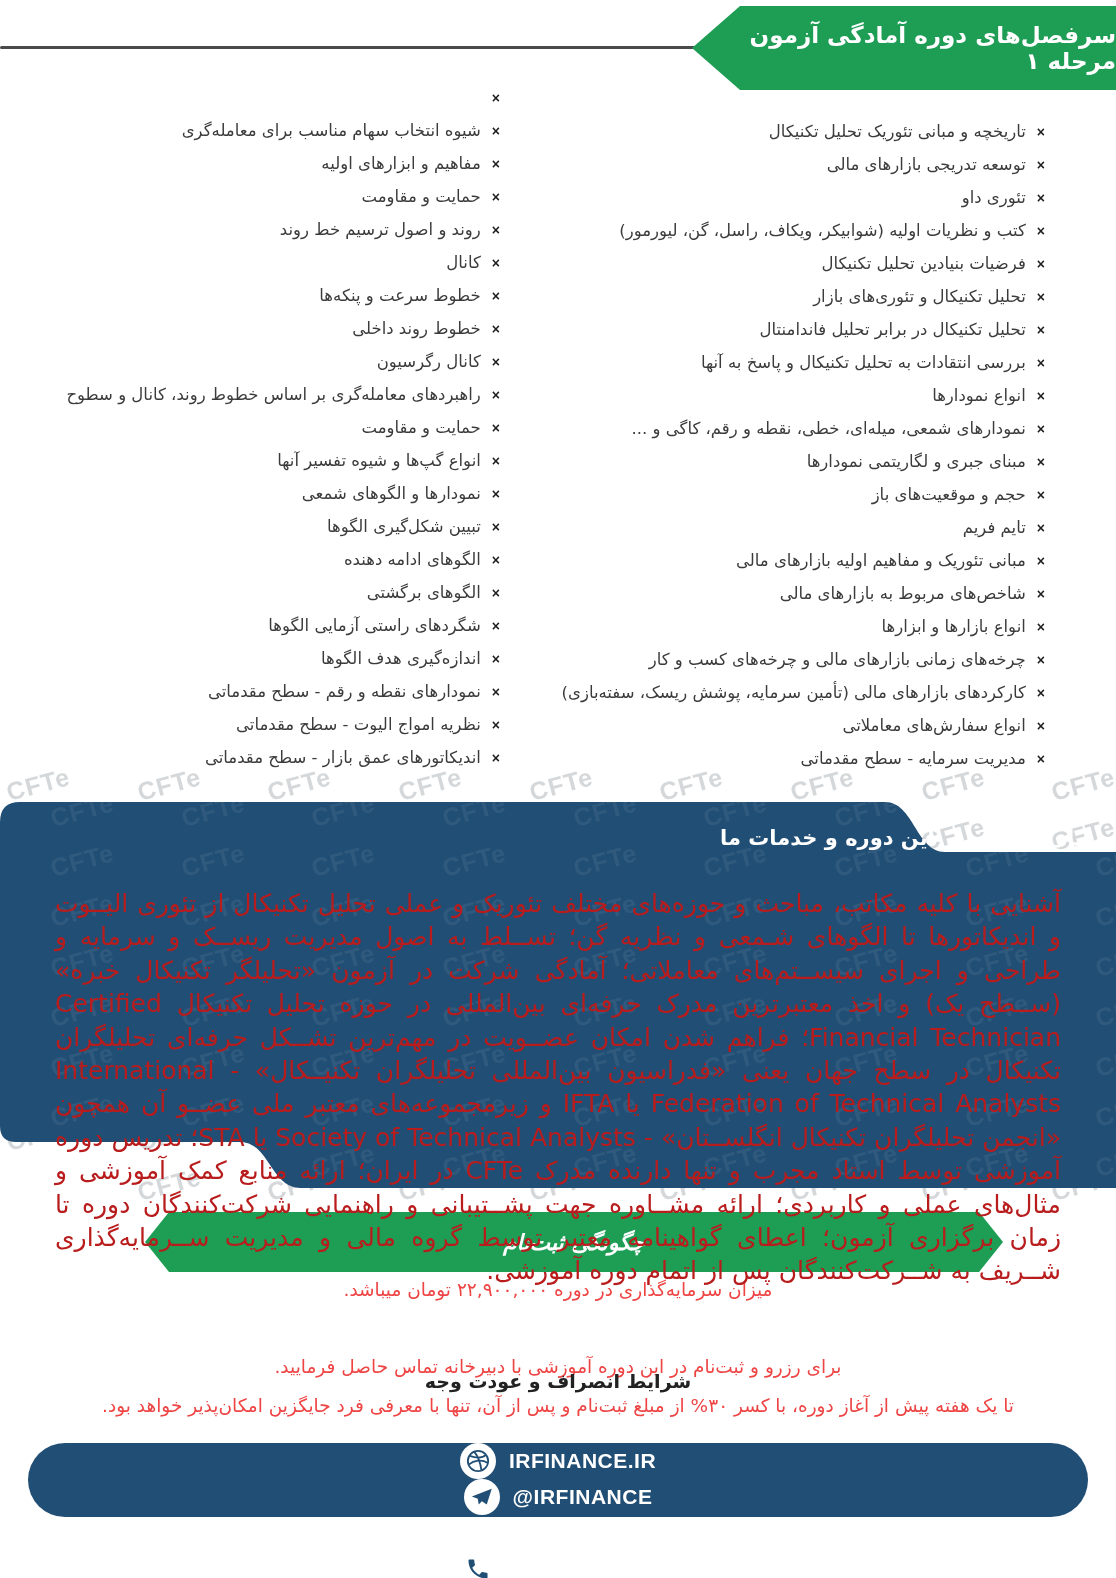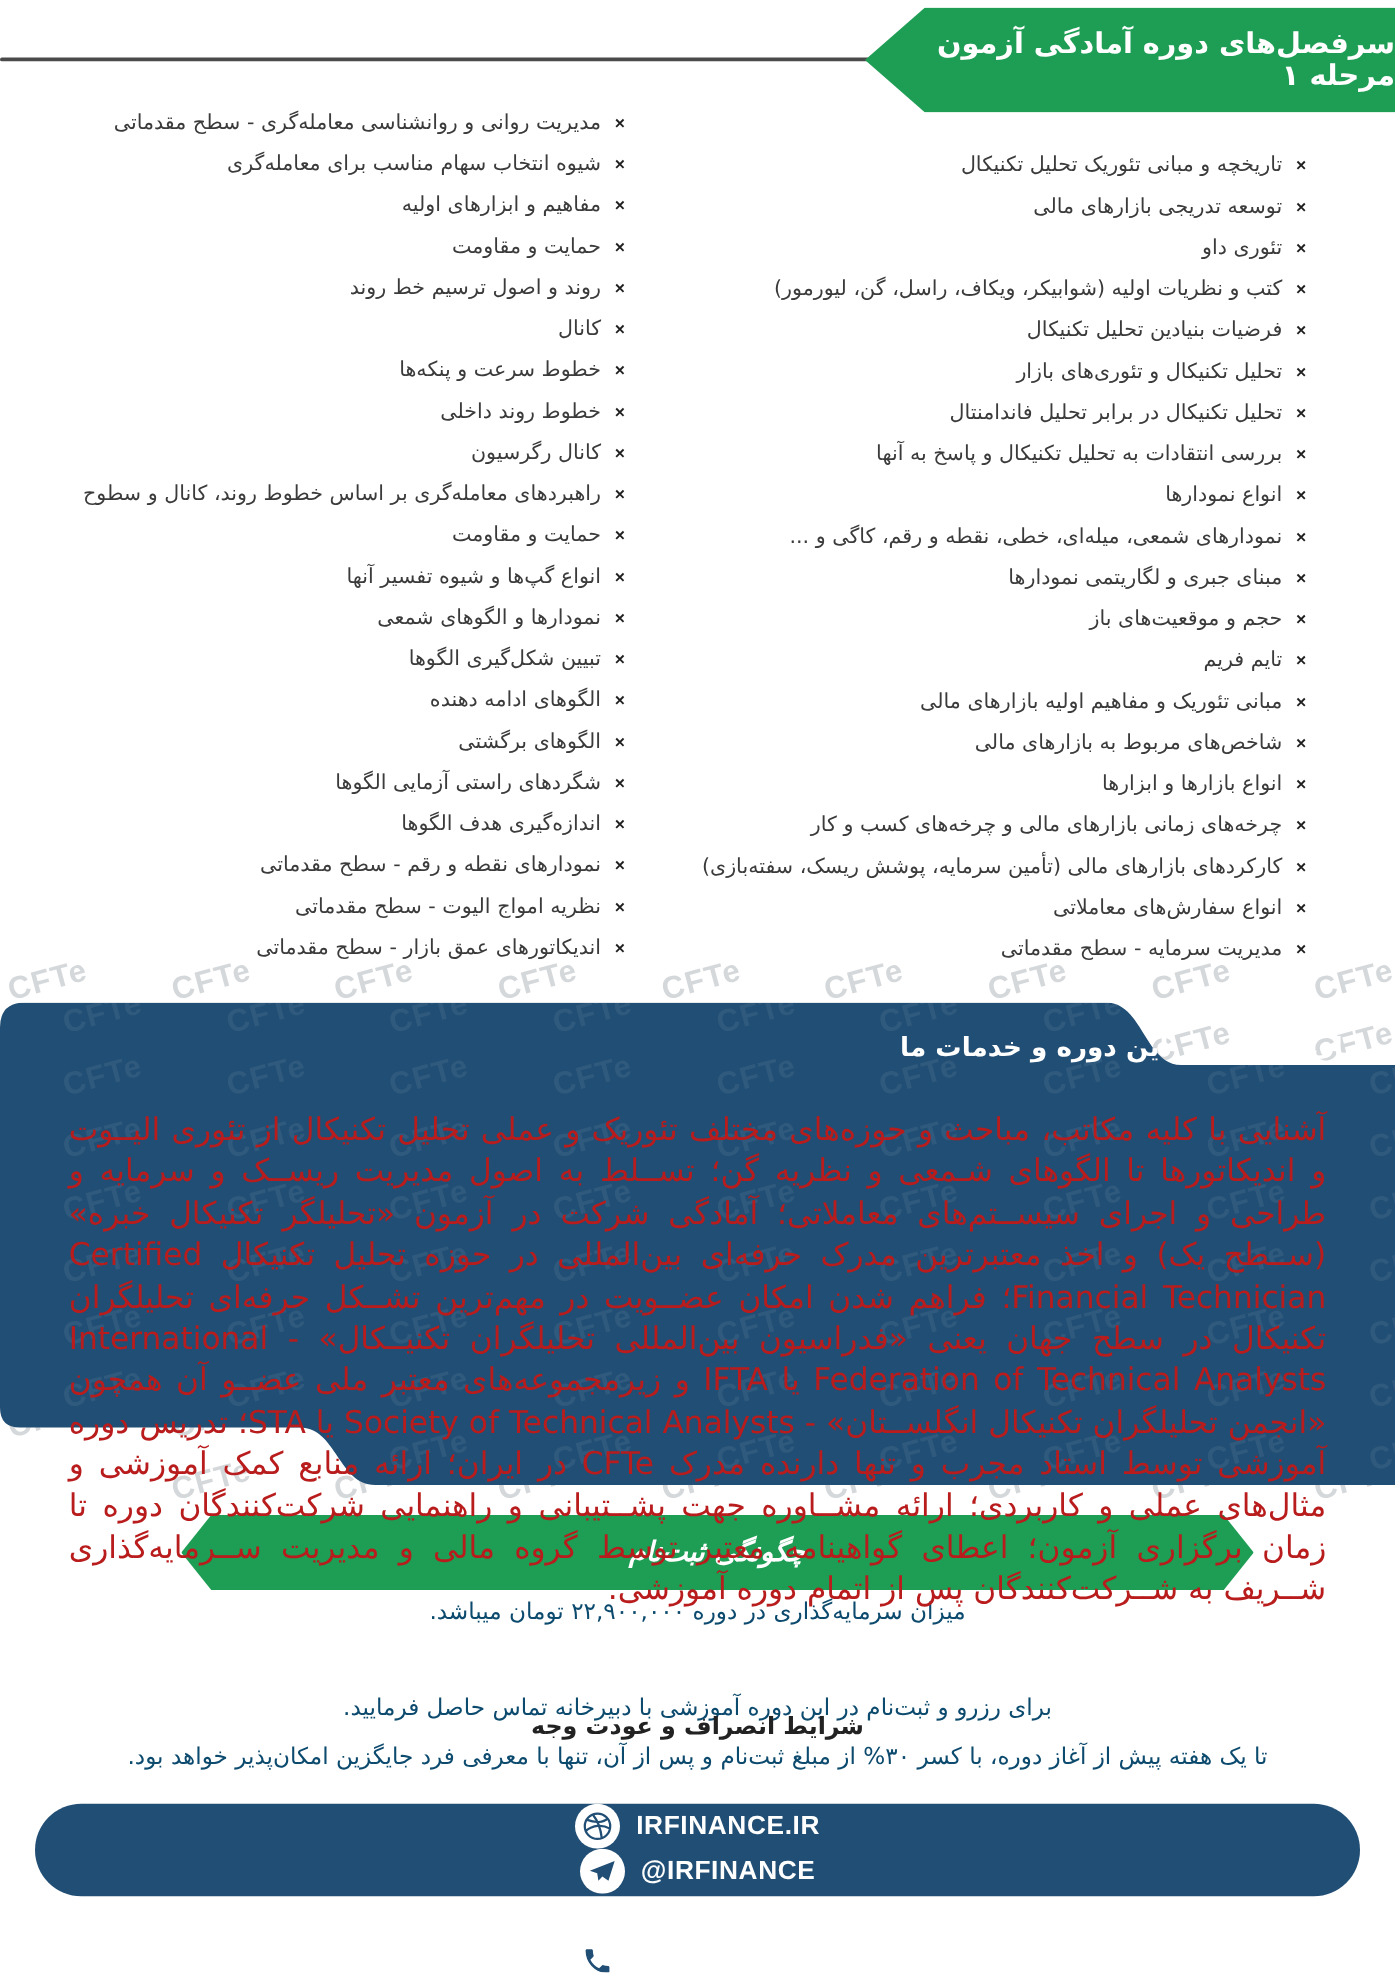--- a/index.html
+++ b/index.html
@@ -76,21 +76,21 @@
   .reg-banner {
     position:absolute; top:1212px; left:145px; width:858px; height:60px;
     background:#1e9d55;
     clip-path:polygon(0 50%, 24px 0, calc(100% - 24px) 0, 100% 50%, calc(100% - 24px) 100%, 24px 100%);
     display:flex; align-items:center; justify-content:center;
   }
   .reg-banner-title { color:#ffffff; font-size:22px; font-weight:bold;font-style:italic; }
 
   .info-line {
     position:absolute; left:0; width:1116px; text-align:center;
-    font-size:18.5px; color:#0c4a6e;
+    font-size:18.5px; color:#ef4444;
   }
   .info-price   { top:1279px; }
   .info-contact { top:1356px; }
   .info-refund-title { top:1360px; font-weight:bold; color:#222222; font-size:19px;margin-top:10px; }
   .info-refund  { top:1395px; }
 
   
   .footer {
     position:absolute; top:1443px; left:28px; width:1060px; height:74px;
     background:#214e74; border-radius:37px;
@@ -192,21 +192,20 @@
         <span>انواع سفارش‌های معاملاتی</span>
       </li>
       <li>
         <span class="bullet">×</span>
         <span>مدیریت سرمایه - سطح مقدماتی</span>
       </li>
     </ul>
   <ul class="topics topics-left" id="list-left">
       <li>
         <span class="bullet">×</span>
-        <span>مدیریت روانی و روانشناسی معامله‌گری - سطح مقدماتی</span>
       </li>
       <li>
         <span class="bullet">×</span>
         <span>شیوه انتخاب سهام مناسب برای معامله‌گری</span>
       </li>
       <li>
         <span class="bullet">×</span>
         <span>مفاهیم و ابزارهای اولیه</span>
       </li>
       <li>

